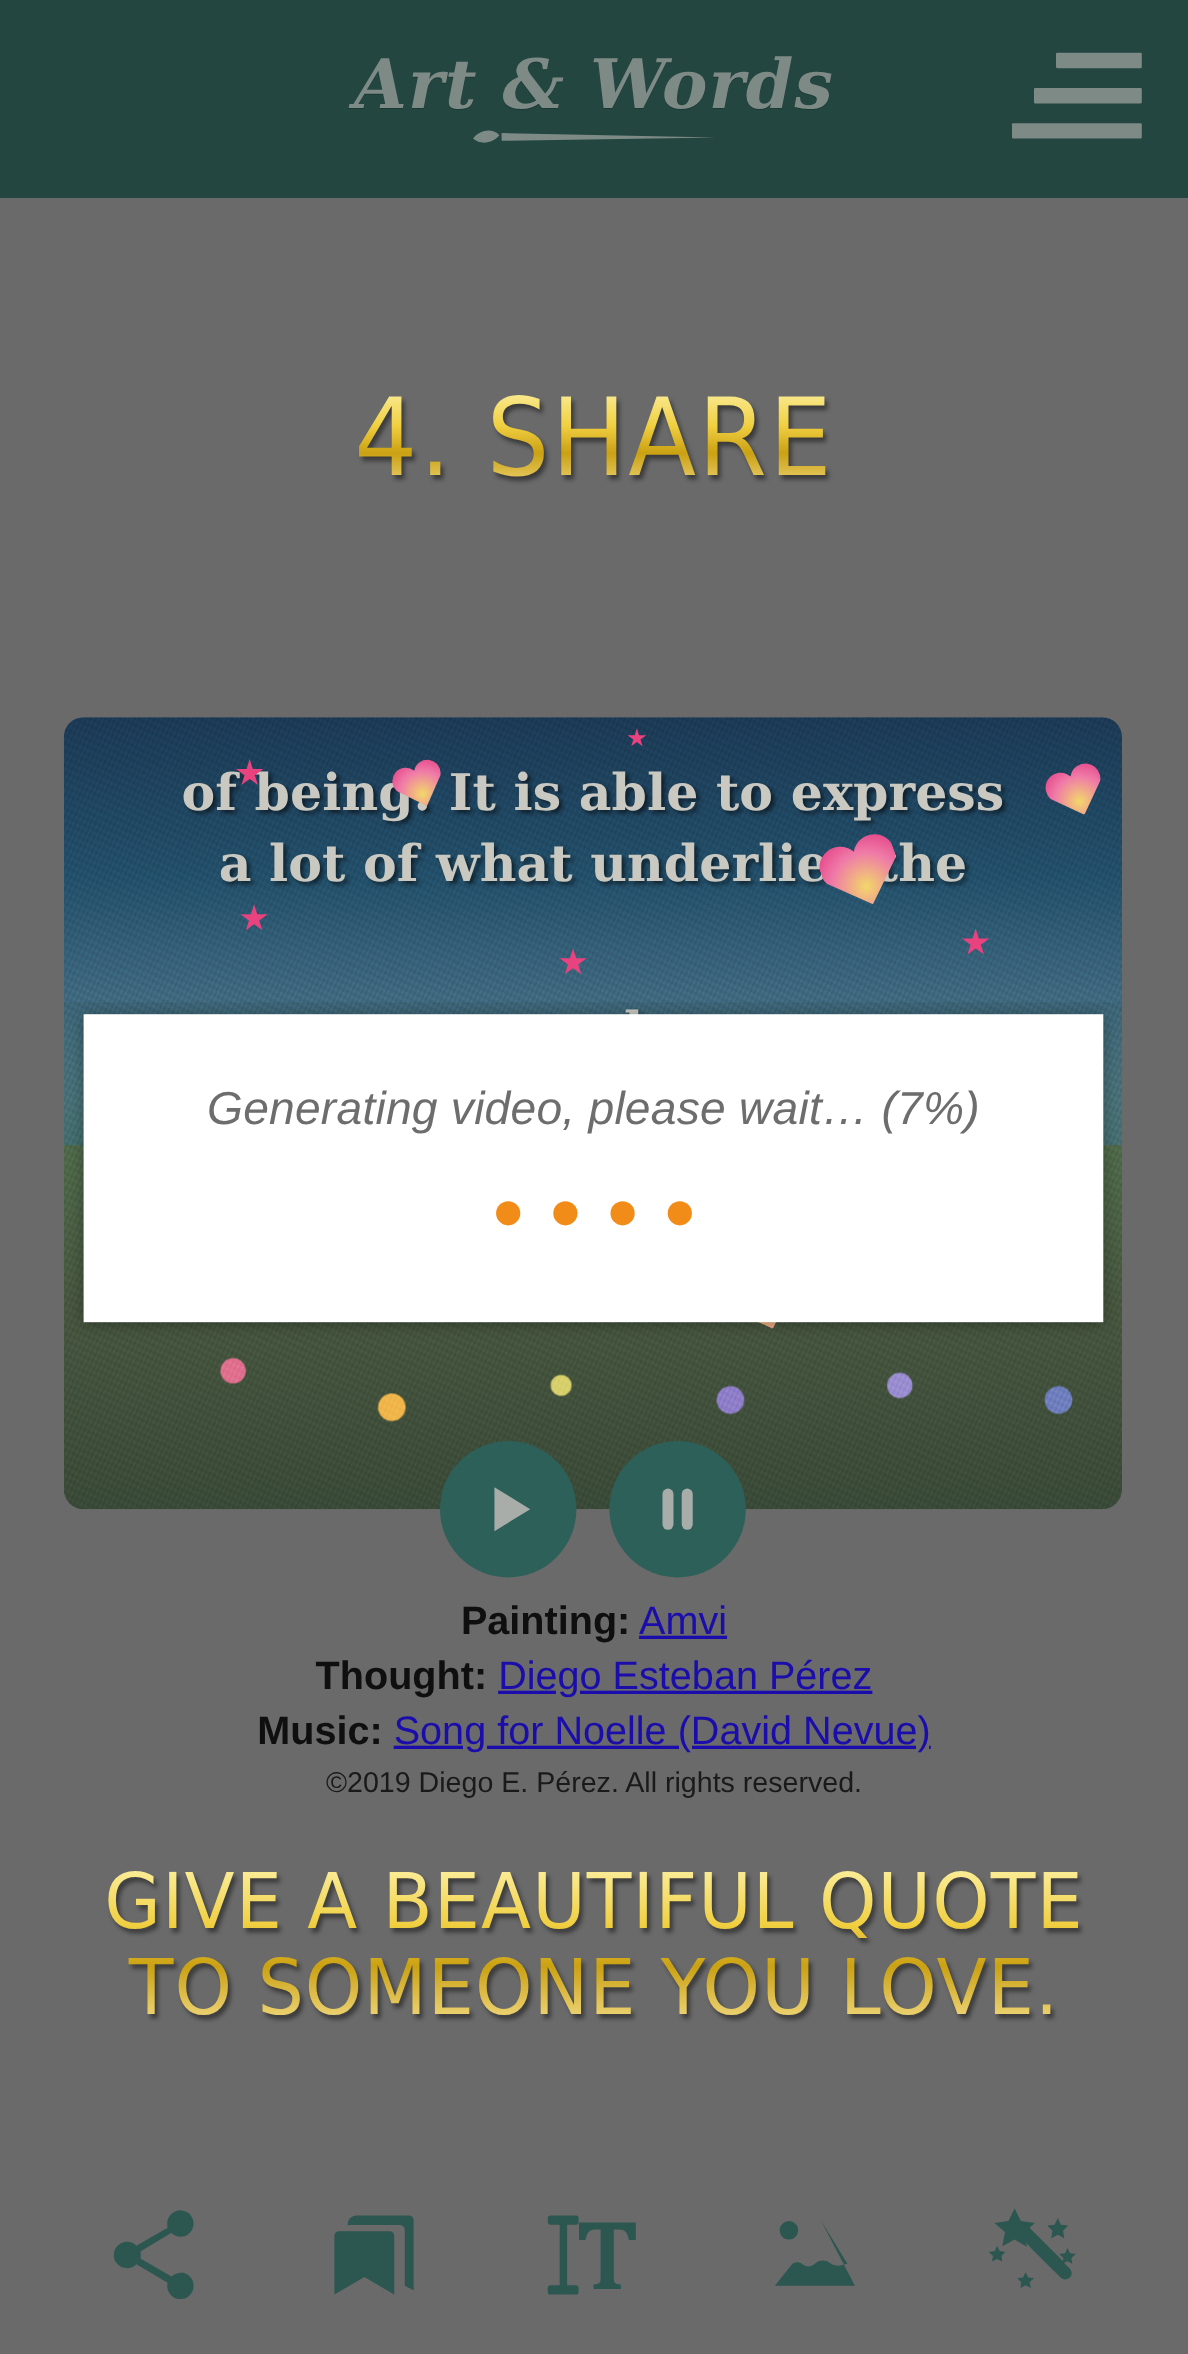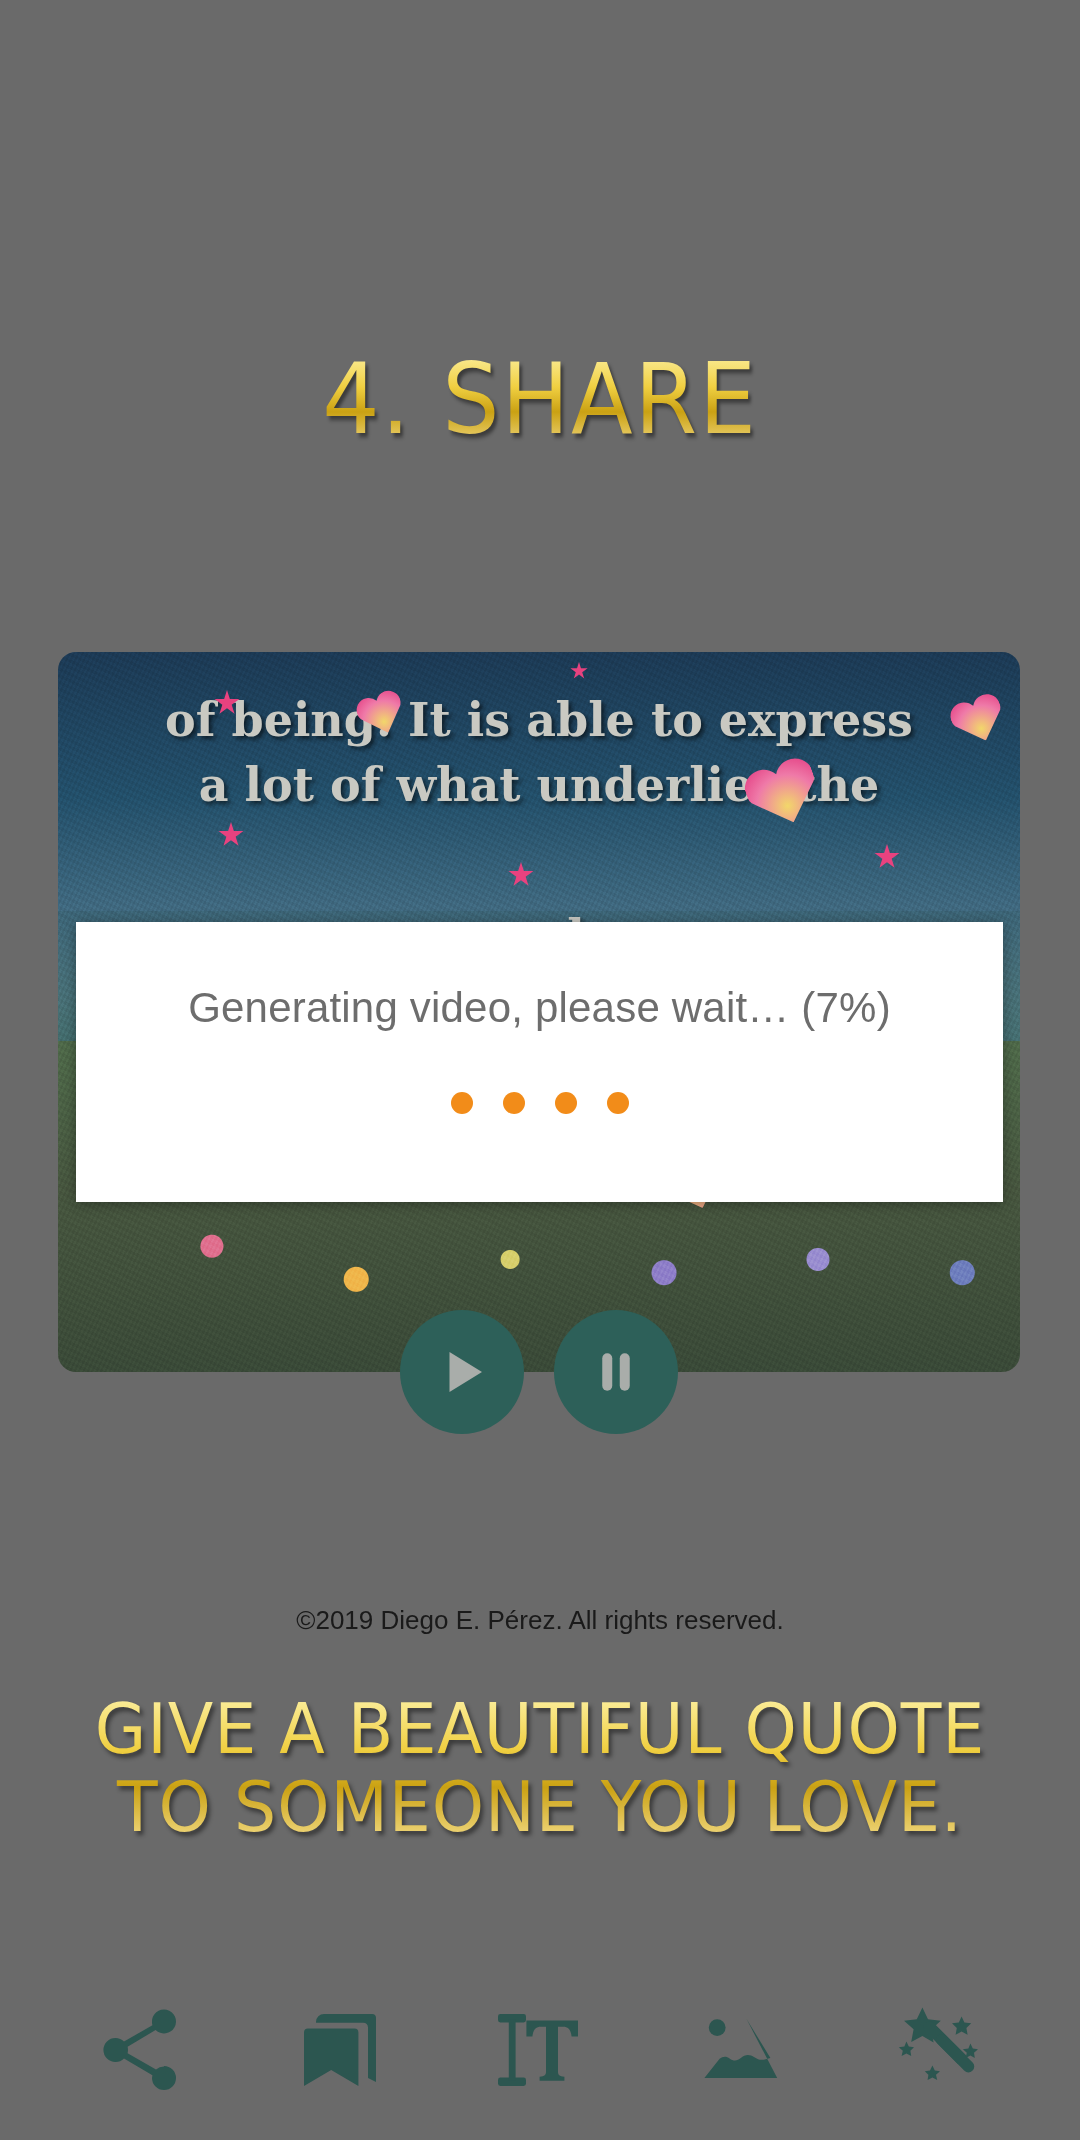--- a/index.html
+++ b/index.html
@@ -134,21 +134,21 @@
     display: flex; align-items: center; justify-content: center;
   }
   .tbtn svg { width: 60px; height: 60px; fill: #a9adaa; }
 
   
   .modal-overlay { position: absolute; left: 58px; top: 652px; width: 962px; height: 720px; z-index: 10; }
   .modal {
     position: absolute; left: 18px; top: 270px;
     width: 927px; height: 280px; background: #ffffff;
     box-shadow: 0 2px 12px rgba(0,0,0,.35);
-    display: flex; flex-direction: column; align-items: center;
+    display: flex; flex-direction: column; align-items: center; font-style: italic;
   }
   .modal-msg {
     margin-top: 62px; font-size: 42px; color: #6d6d6d;
     font-family: "Liberation Sans", sans-serif; letter-spacing: .2px;
   }
   .dots { margin-top: 60px; display: flex; gap: 30px; }
   .dots i { width: 22px; height: 22px; border-radius: 50%; background: #f28c19; display: block; }
 
   
   .credits {
@@ -178,20 +178,34 @@
     padding: 0 40px;
   }
   .navicon { width: 120px; height: 110px; display: flex; align-items: center; justify-content: center; cursor: pointer; }
   .navicon svg { width: 96px; height: 96px; fill: #2c5650; }
 </style>
 </head>
 <body>
 
 <div id="app">
 
+  <div class="header">
+    <div class="brand">
+      <div class="brand-text">Art &amp; Words</div>
+      <svg class="brush" viewBox="0 0 225 20">
+        <path d="M2 12 C8 4, 20 2, 26 9 C21 15, 10 19, 2 12 Z" fill="#7e8a86"></path>
+        <path d="M28 7 L223 11 L28 14 Z" fill="#7e8a86"></path>
+      </svg>
+    </div>
+    <div class="hamburger">
+      <span></span>
+      <span></span>
+      <span></span>
+    </div>
+  </div>
 
   <div class="gold step-title">4. SHARE</div>
 
   <div class="video-card">
     <div class="painting">
       <div class="sky"></div>
       <div class="hills"></div>
       <div class="meadow"></div>
       <div class="grain"></div>
     </div>
@@ -232,20 +246,34 @@
         </svg>
     </button>
     <button class="tbtn">
       <svg viewBox="0 0 24 24">
         <rect x="6.5" y="4.5" width="4" height="15" rx="2"></rect>
         <rect x="13.5" y="4.5" width="4" height="15" rx="2"></rect>
       </svg>
     </button>
   </div>
 
+  <div class="credits">
+    <div class="row">
+      <b>Painting:</b>
+      <a href="#">Amvi</a>
+    </div>
+    <div class="row">
+      <b>Thought:</b>
+      <a href="#">Diego Esteban Pérez</a>
+    </div>
+    <div class="row">
+      <b>Music:</b>
+      <a href="#">Song for Noelle (David Nevue)</a>
+    </div>
+  </div>
   <div class="copyright">©2019 Diego E. Pérez. All rights reserved.</div>
 
   <div class="gold tagline">
     <div>GIVE A BEAUTIFUL QUOTE</div>
     <div>TO SOMEONE YOU LOVE.</div>
   </div>
 
   <div class="bottombar">
     <div class="navicon">
       <svg viewBox="0 0 24 24">

